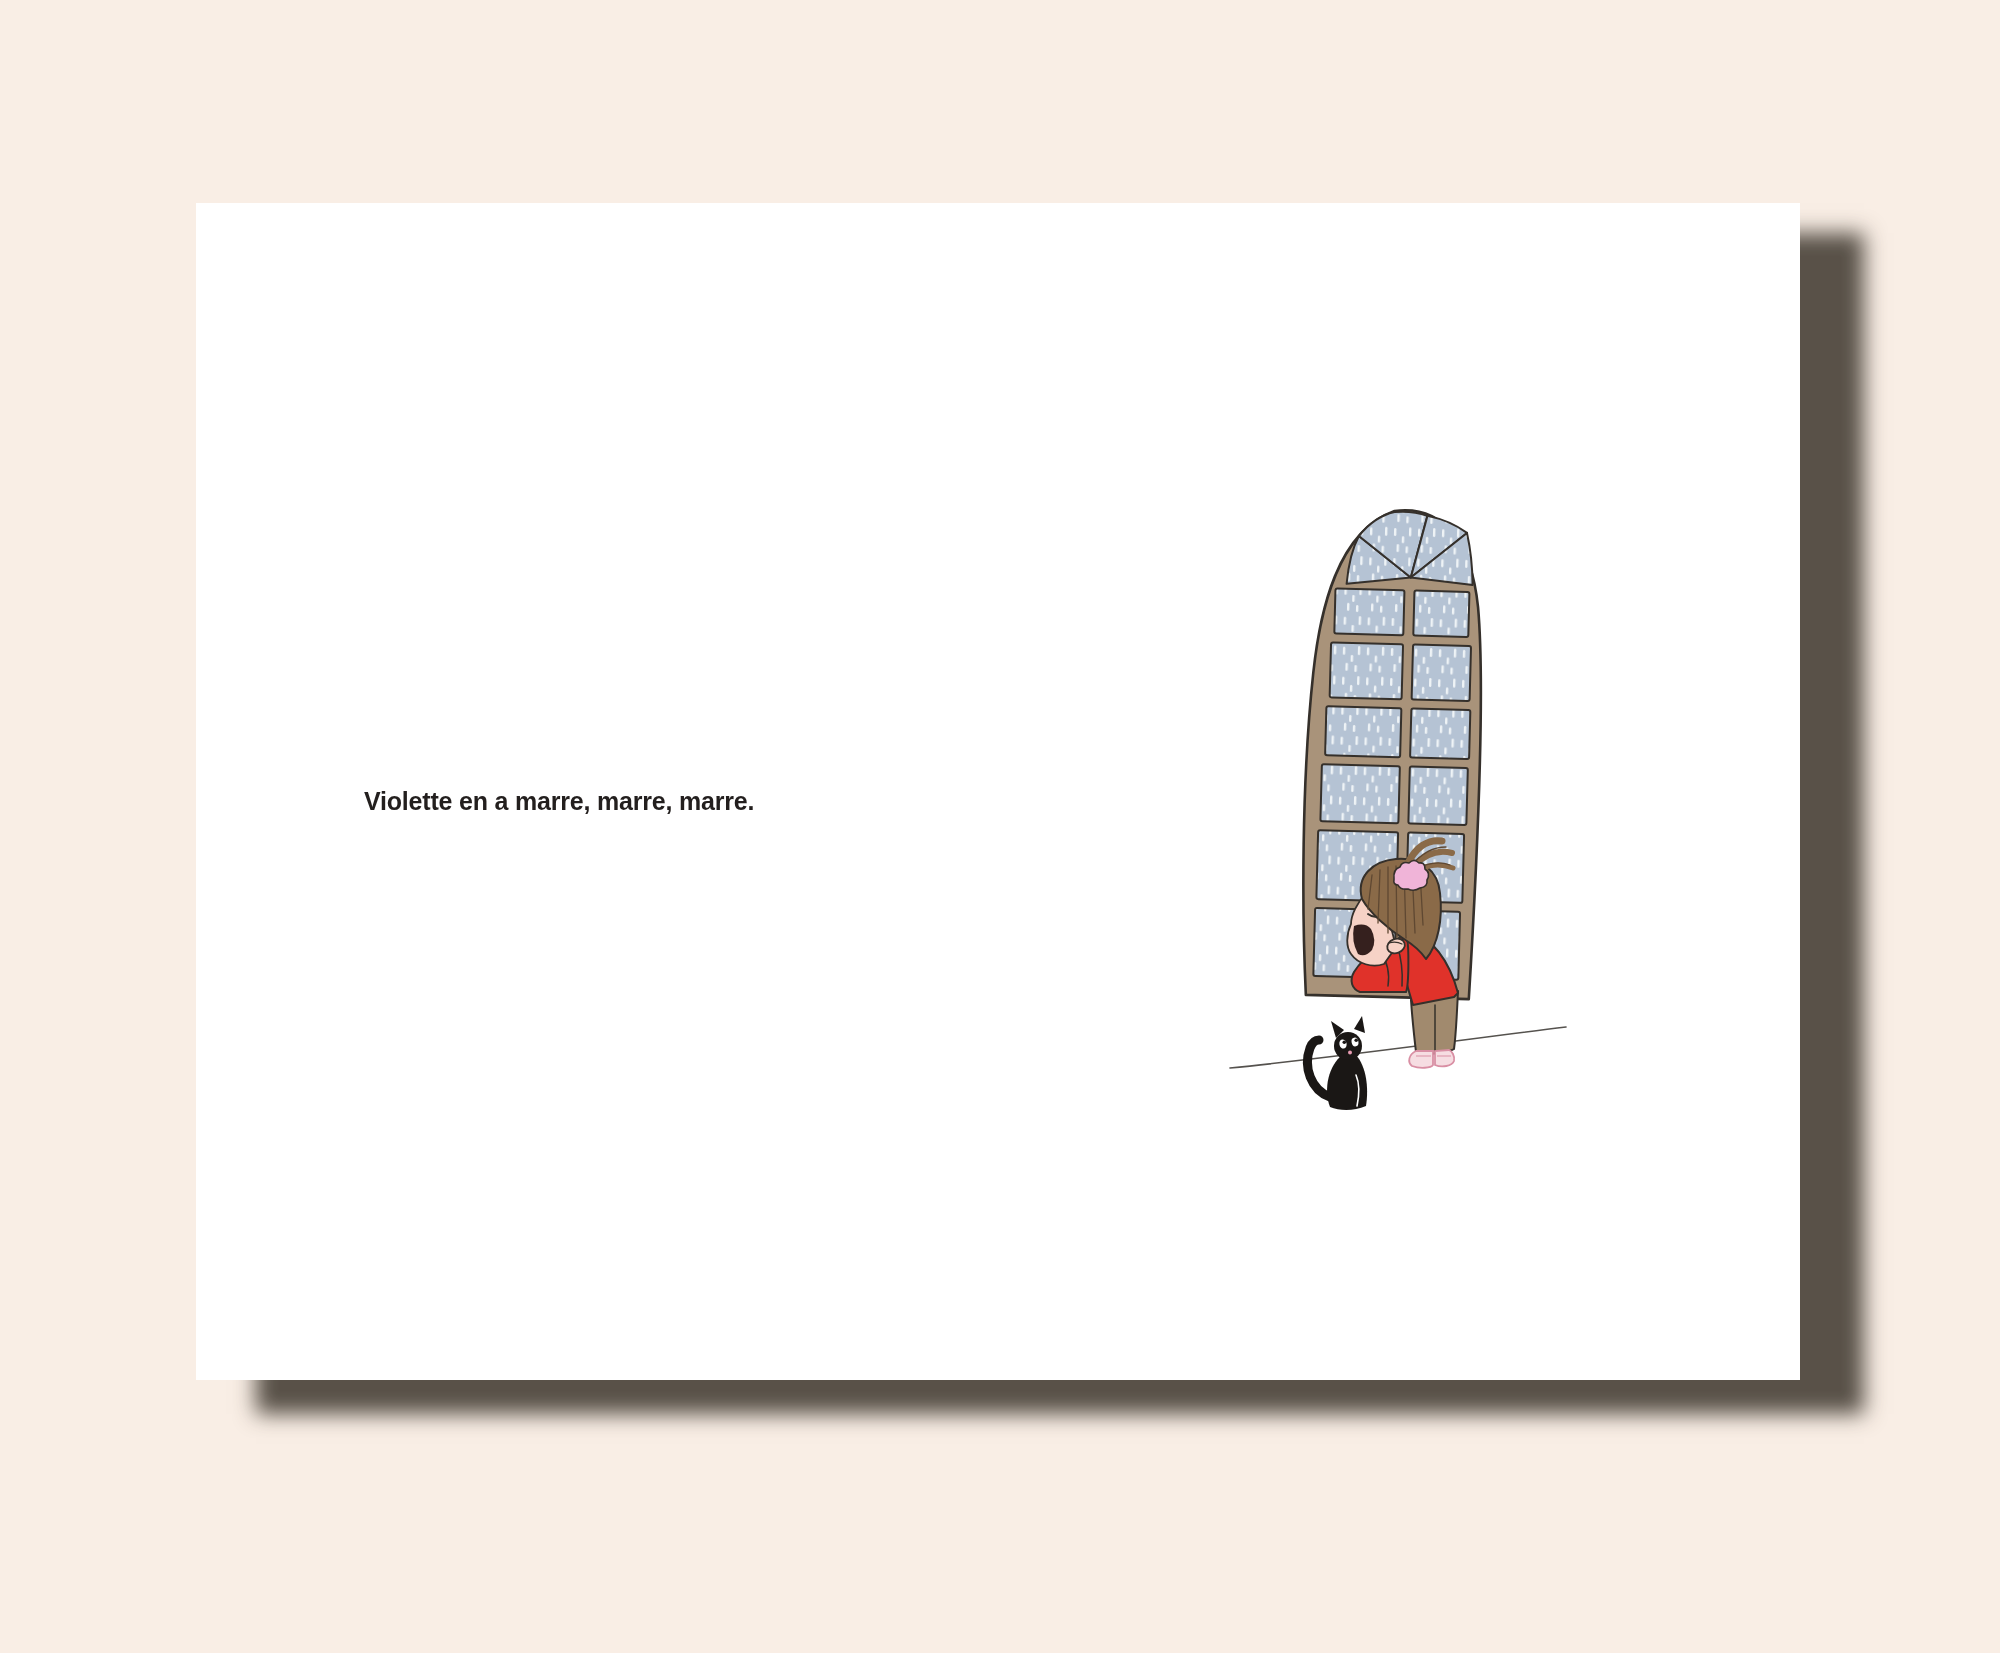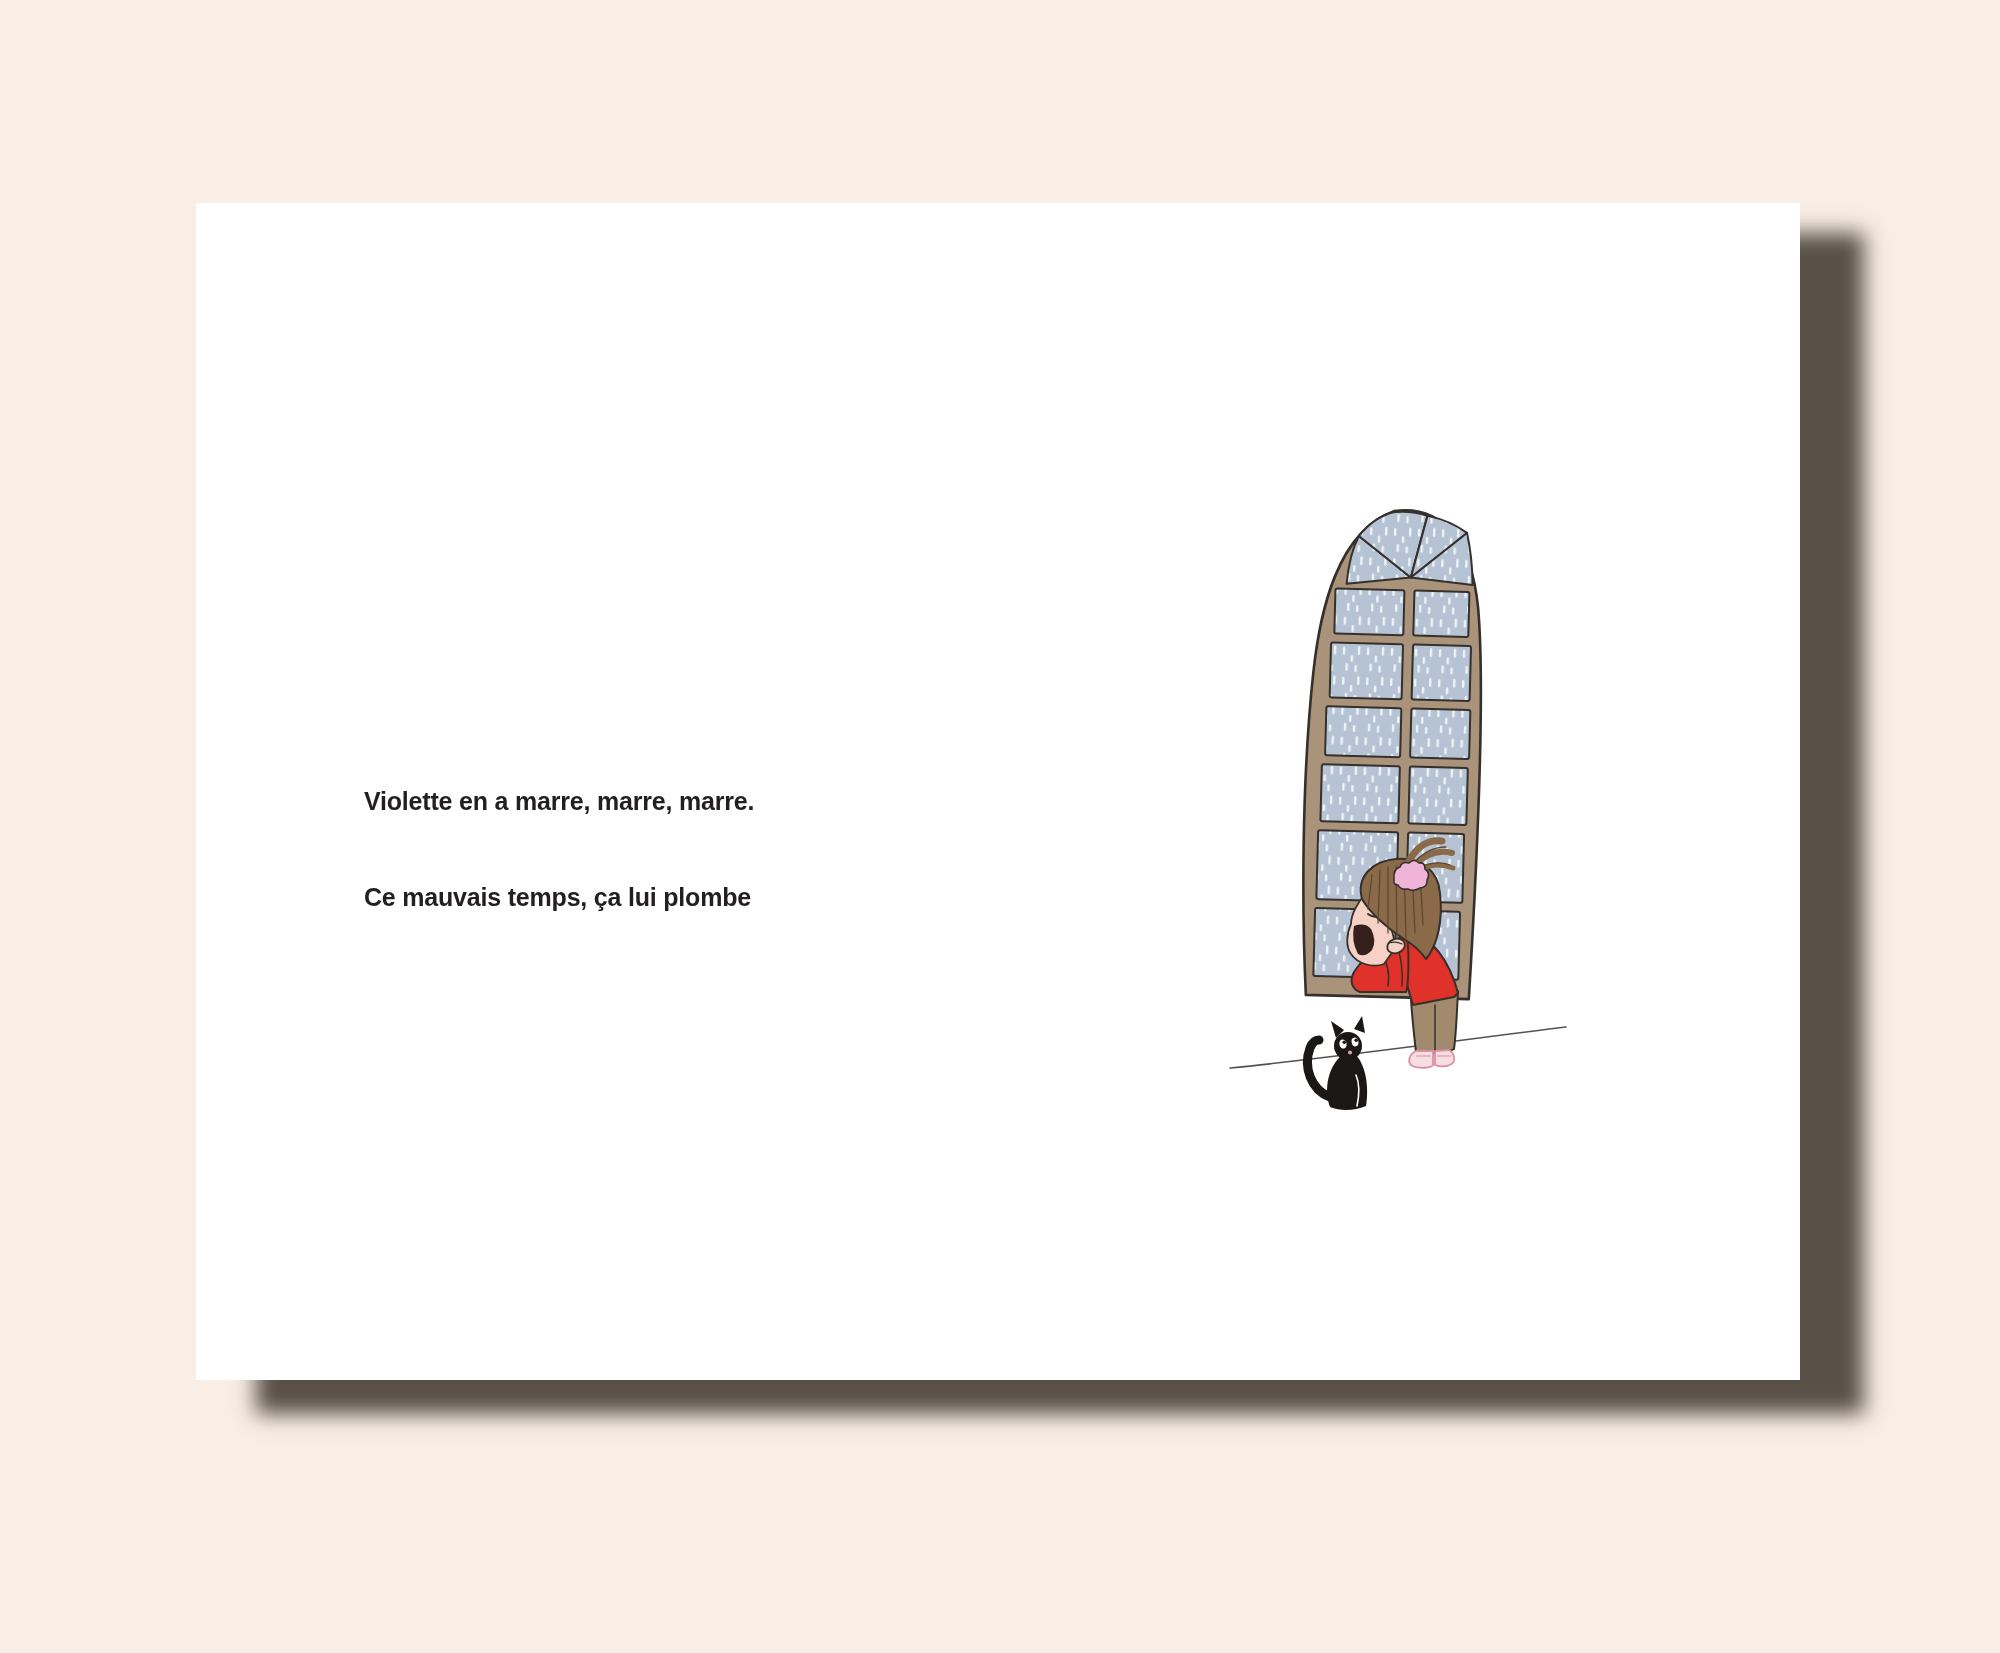--- a/index.html
+++ b/index.html
@@ -11,20 +11,21 @@
   .page {
     position:absolute; left:196px; top:203px; width:1604px; height:1177px;
     background: var(--page, #ffffff);
     box-shadow: 62px 32px 20px 2px var(--shadow, rgba(66,59,50,0.88));
   }
   .story {
     position:absolute; left:168px; top:520px;
     color: var(--text, #231f1e);
     font-weight:700; font-size:25px; line-height:31.7px; letter-spacing:-0.2px;
     white-space:pre;
+    text-align:center;
   }
   svg.illustration { position:absolute; left:1014px; top:292px; width:400px; height:640px; }
 
   
   .frame   { fill:var(--window-frame); stroke:var(--window-outline); stroke-width:2.6; stroke-linejoin:round; }
   .pane    { fill:url(#rainfill); stroke:var(--window-outline); stroke-width:2; stroke-linejoin:round; }
   .glassbg { fill:var(--glass); }
   .raindrop{ fill:var(--rain); }
   .ol      { stroke:var(--window-outline); fill:none; stroke-linecap:round; }
   .sweater { fill:var(--sweater); stroke:var(--window-outline); stroke-width:2; stroke-linejoin:round; }
@@ -45,21 +46,20 @@
   .catnotch{ stroke:#ffffff; fill:none; stroke-width:1.6; stroke-linecap:round; }
   .floor   { stroke:var(--floor-line); fill:none; stroke-width:1.7; stroke-linecap:round; }
 </style>
 </head>
 <body>
 
 <div class="page">
 
   <div class="story">
     <div>Violette en a marre, marre, marre.</div>
-    <div>Ce mauvais temps, ça lui plombe</div>
   </div>
 
   <svg class="illustration" viewBox="0 0 400 640" role="img" aria-label="Girl in a red sweater leaning on the sill of a tall arched window streaked with rain, a black cat sitting on the floor looking up at her">
     <defs>
       <pattern id="rainfill" width="24" height="30" patternUnits="userSpaceOnUse">
         <rect width="24" height="30" class="glassbg"></rect>
         <rect x="4" y="3" width="2.4" height="8" rx="1.2" class="raindrop"></rect>
         <rect x="12" y="11" width="2.4" height="7" rx="1.2" class="raindrop"></rect>
         <rect x="19" y="2" width="2.4" height="9" rx="1.2" class="raindrop"></rect>
         <rect x="7" y="19" width="2.4" height="8" rx="1.2" class="raindrop"></rect>

